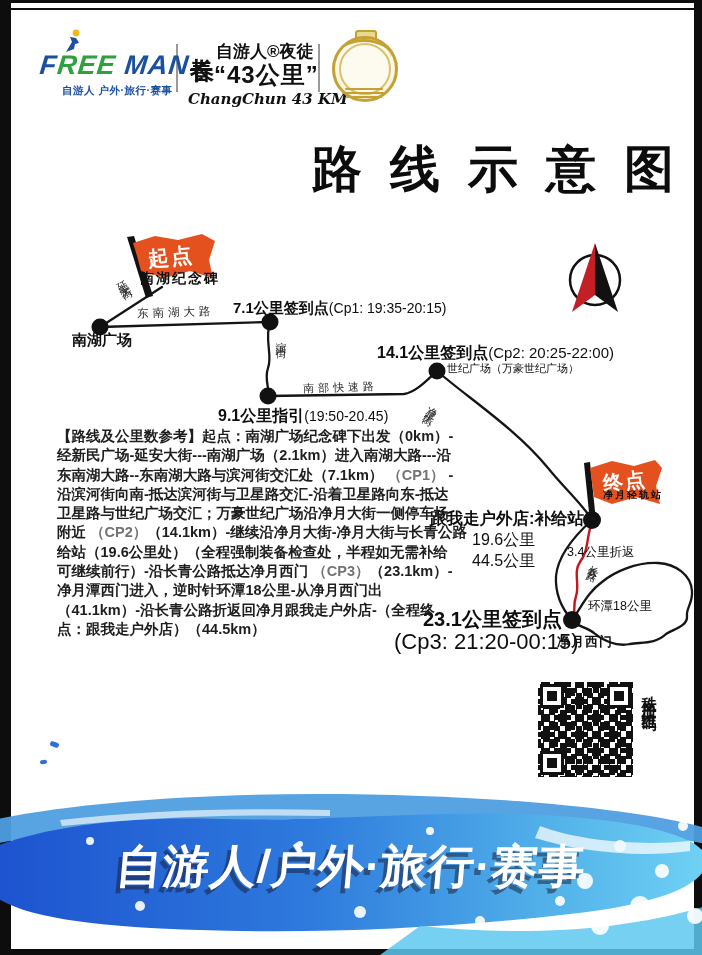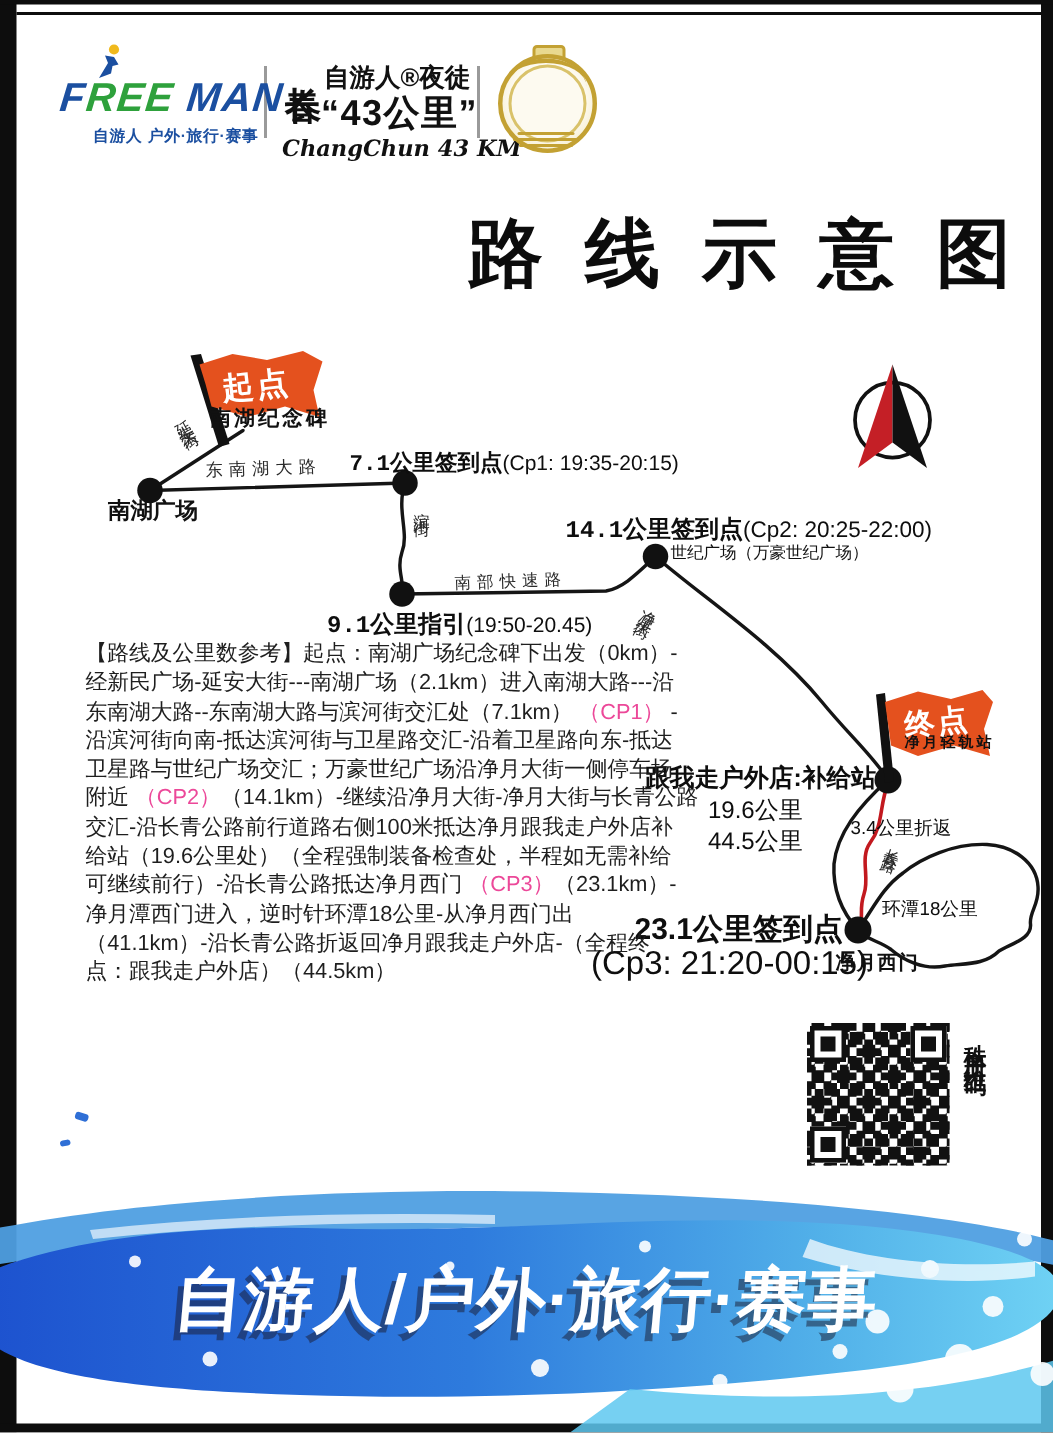--- a/index.html
+++ b/index.html
@@ -23,26 +23,26 @@
   .medal .tab{position:absolute;left:24px;top:4px;width:18px;height:8px;background:#e9d98f;border:2px solid #c3a133;border-radius:3px 3px 0 0;}
   .medal .arc{position:absolute;left:6px;top:13px;width:54px;height:34px;border:0;border-top:3px solid #c3a133;border-radius:50%;}
   .medal .wave{position:absolute;height:2px;background:#c3a133;border-radius:2px;}
   
   .big-title{position:absolute;left:0;top:136px;width:100%;text-align:right;font-weight:900;font-size:50px;letter-spacing:28px;text-indent:28px;color:#0c0c0c;}
   
   .kai{font-family:"DejaVu Serif",serif;}
   .rlabel{position:absolute;font-family:"DejaVu Serif",serif;font-size:11.5px;color:#2a2a2a;letter-spacing:4px;white-space:nowrap;z-index:3;}
   .vlab{writing-mode:vertical-rl;transform-origin:top left;letter-spacing:3px;}
   .cp{position:absolute;font-weight:400;font-size:15px;white-space:nowrap;z-index:3;color:#0e0e0e;}
-  .cp b{font-weight:900;font-family:Liberation Mono, monospace;}
+  .cp b{font-weight:900;}
   .flag-text{position:absolute;color:#fff;font-weight:900;font-size:21px;letter-spacing:2px;transform:rotate(-6deg);z-index:4;}
   
-  .routep{position:absolute;left:57px;top:427px;font-size:14.5px;line-height:19.3px;font-weight:400;color:#1e1e1e;z-index:3;}
+  .routep{position:absolute;left:57px;top:427px;font-size:14.5px;line-height:19.3px;font-weight:700;color:#1e1e1e;z-index:3;}
   .routep div{white-space:nowrap;}
-  .routep .red{color:#ec4899;}
+  .routep .red{color:#737373;}
   
   .disc{position:absolute;left:36px;top:687px;font-family:"DejaVu Serif",serif;font-style:italic;font-size:16px;line-height:20.5px;color:#161616;}
   .disc div{white-space:nowrap;}
   .disc .ind{padding-left:16px;}
   
   .qr{position:absolute;left:538px;top:682px;width:95px;height:95px;background:
       repeating-conic-gradient(#111 0% 25%, transparent 0% 50%) 0 0 / 11px 11px,
       repeating-conic-gradient(#111 0% 25%, transparent 0% 50%) 3px 6px / 17px 17px,#fff;}
   .finder{position:absolute;width:18px;height:18px;border:3px solid #111;background:#fff;}
   .finder::after{content:"";position:absolute;inset:4px;background:#111;}
@@ -148,21 +148,20 @@
   <div class="cp" style="left:394px;top:629px;font-size:22px">(Cp3: 21:20-00:15)</div>
   <div class="abs kai" style="left:557px;top:633px;font-weight:700;font-size:13px;letter-spacing:1px;z-index:3">净月西门</div>
 
   <div class="routep">
     <div><span>【路线及公里数参考】起点：南湖广场纪念碑下出发（0km）-</span><span class="red"></span><span></span></div>
     <div><span>经新民广场-延安大街---南湖广场（2.1km）进入南湖大路---沿</span><span class="red"></span><span></span></div>
     <div><span>东南湖大路--东南湖大路与滨河街交汇处（7.1km） </span><span class="red">（CP1）</span><span> -</span></div>
     <div><span>沿滨河街向南-抵达滨河街与卫星路交汇-沿着卫星路向东-抵达</span><span class="red"></span><span></span></div>
     <div><span>卫星路与世纪广场交汇；万豪世纪广场沿净月大街一侧停车场</span><span class="red"></span><span></span></div>
     <div><span>附近 </span><span class="red">（CP2）</span><span>（14.1km）-继续沿净月大街-净月大街与长青公路</span></div>
-    <div><span>交汇-沿长青公路前行道路右侧100米抵达净月跟我走户外店补</span><span class="red"></span><span></span></div>
     <div><span>给站（19.6公里处）（全程强制装备检查处，半程如无需补给</span><span class="red"></span><span></span></div>
     <div><span>可继续前行）-沿长青公路抵达净月西门 </span><span class="red">（CP3）</span><span>（23.1km）-</span></div>
     <div><span>净月潭西门进入，逆时针环潭18公里-从净月西门出</span><span class="red"></span><span></span></div>
     <div><span>（41.1km）-沿长青公路折返回净月跟我走户外店-（全程终</span><span class="red"></span><span></span></div>
     <div><span>点：跟我走户外店）（44.5km）</span><span class="red"></span><span></span></div>
   </div>
 
 
   <div class="qr">
     <div class="finder" style="left:2px;top:2px"></div>

